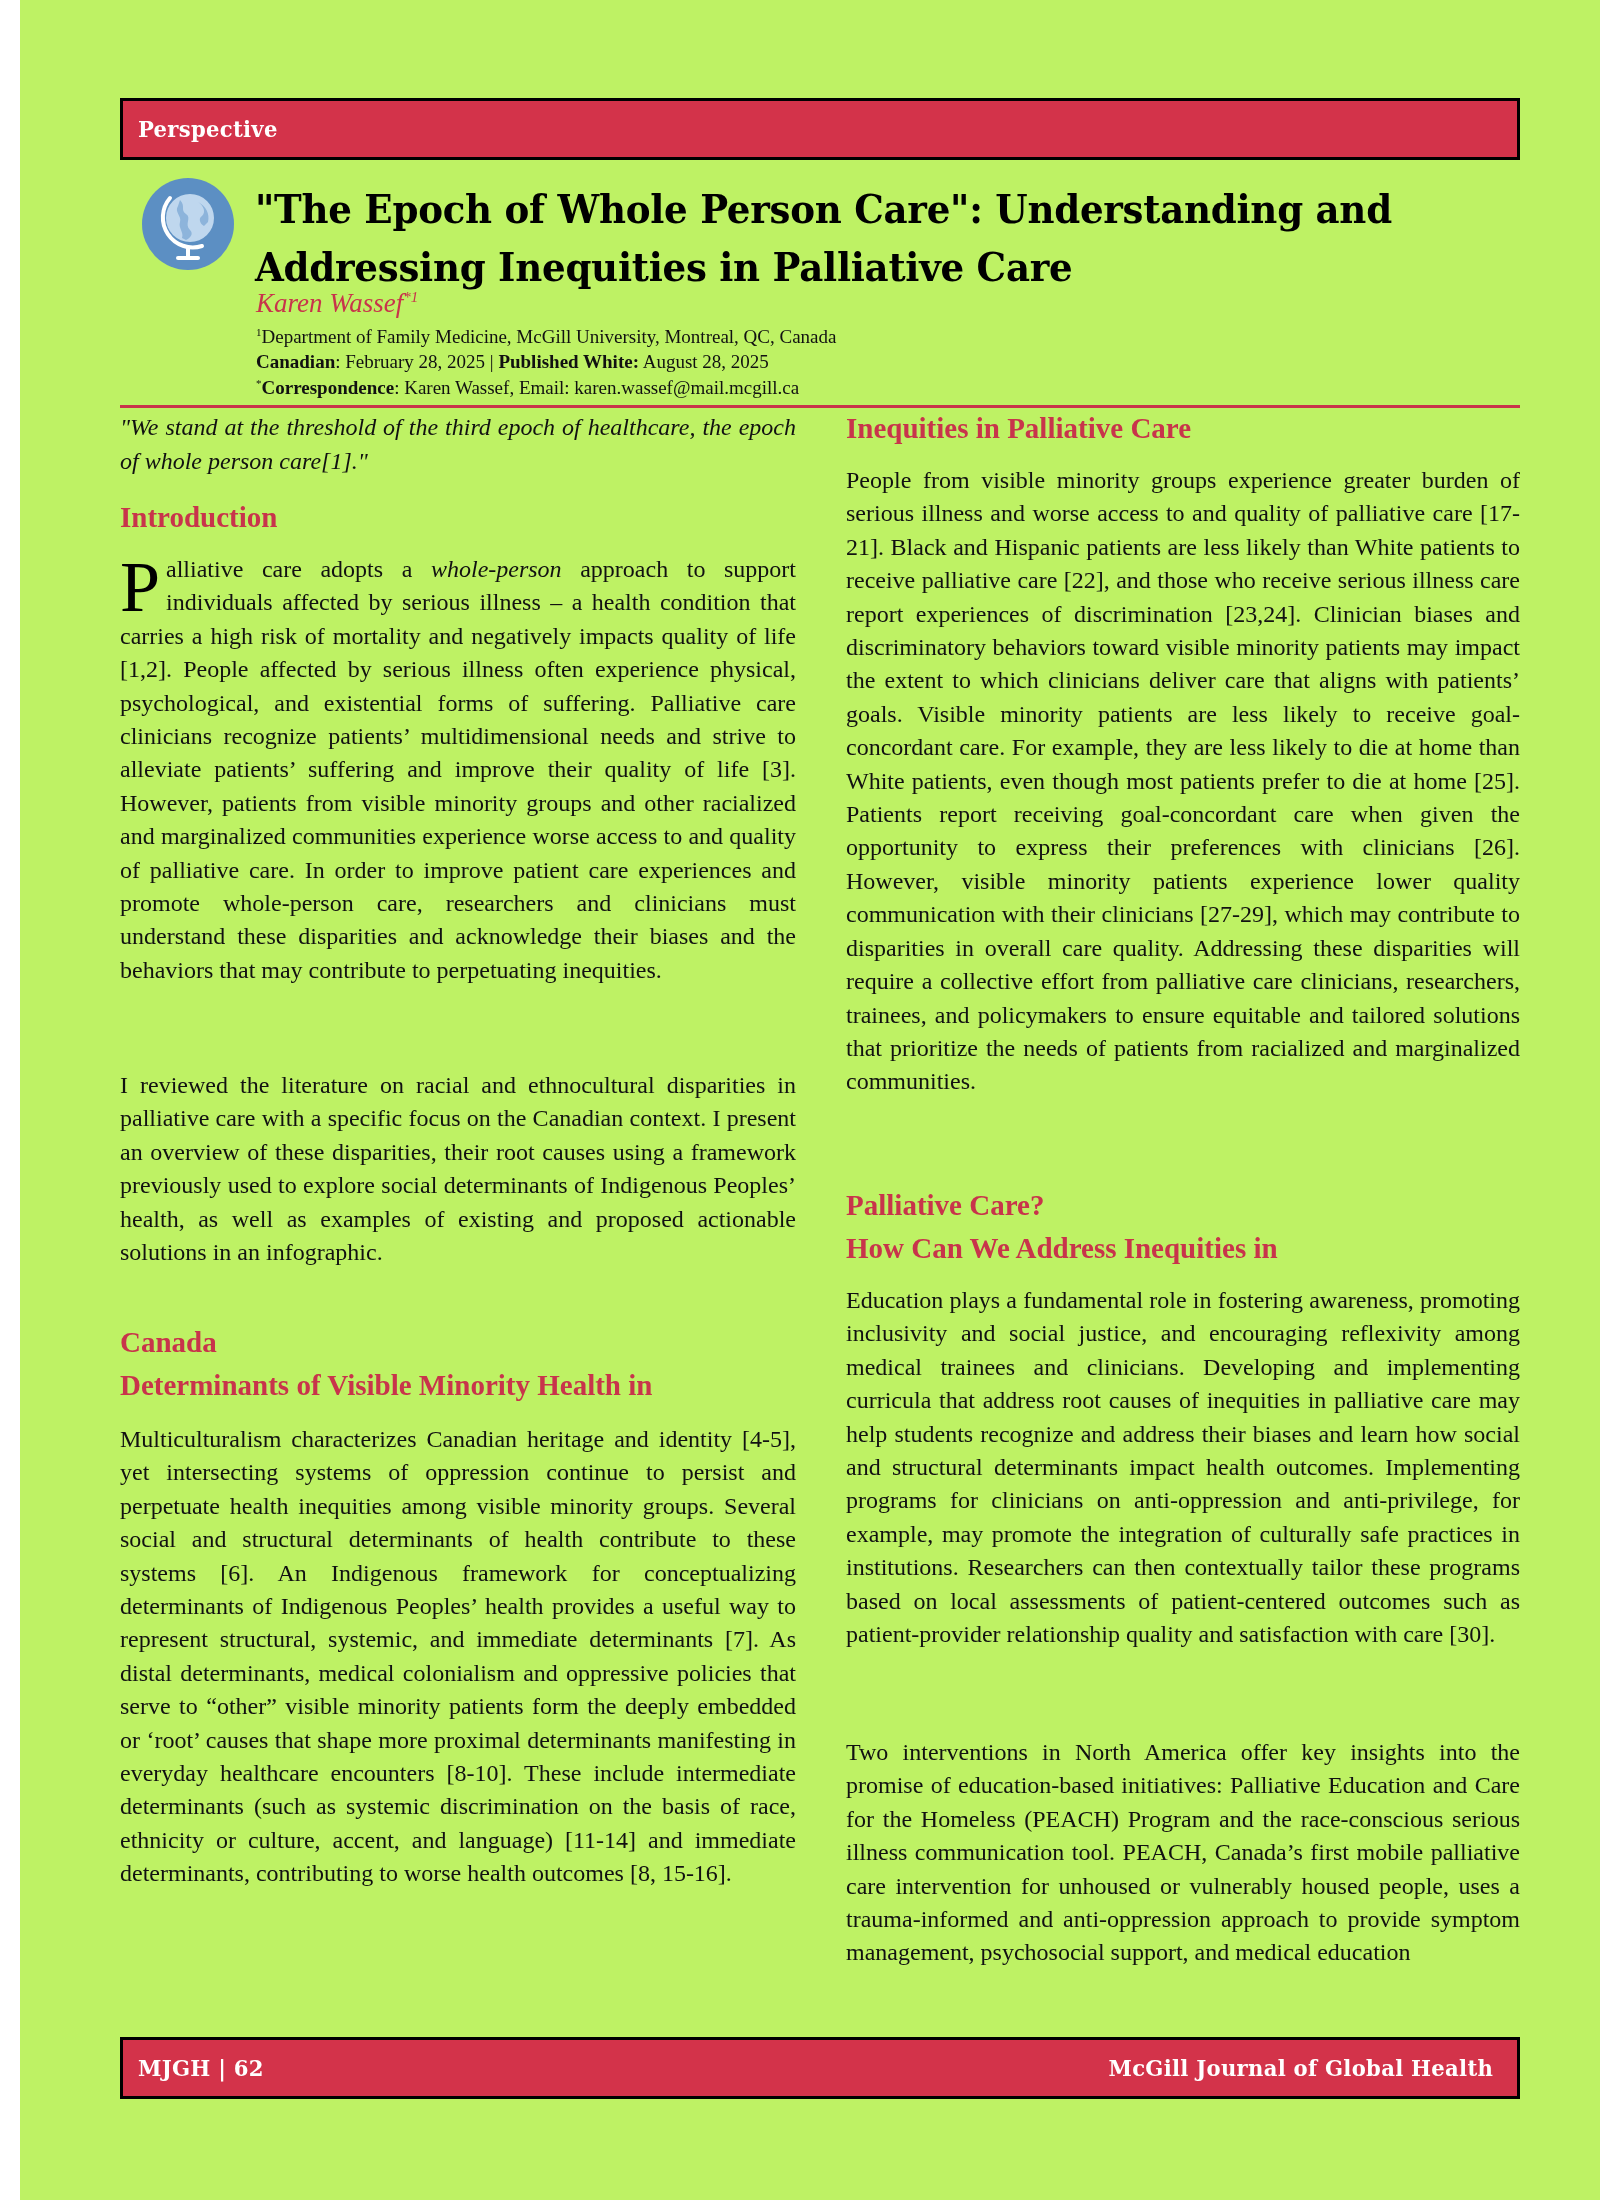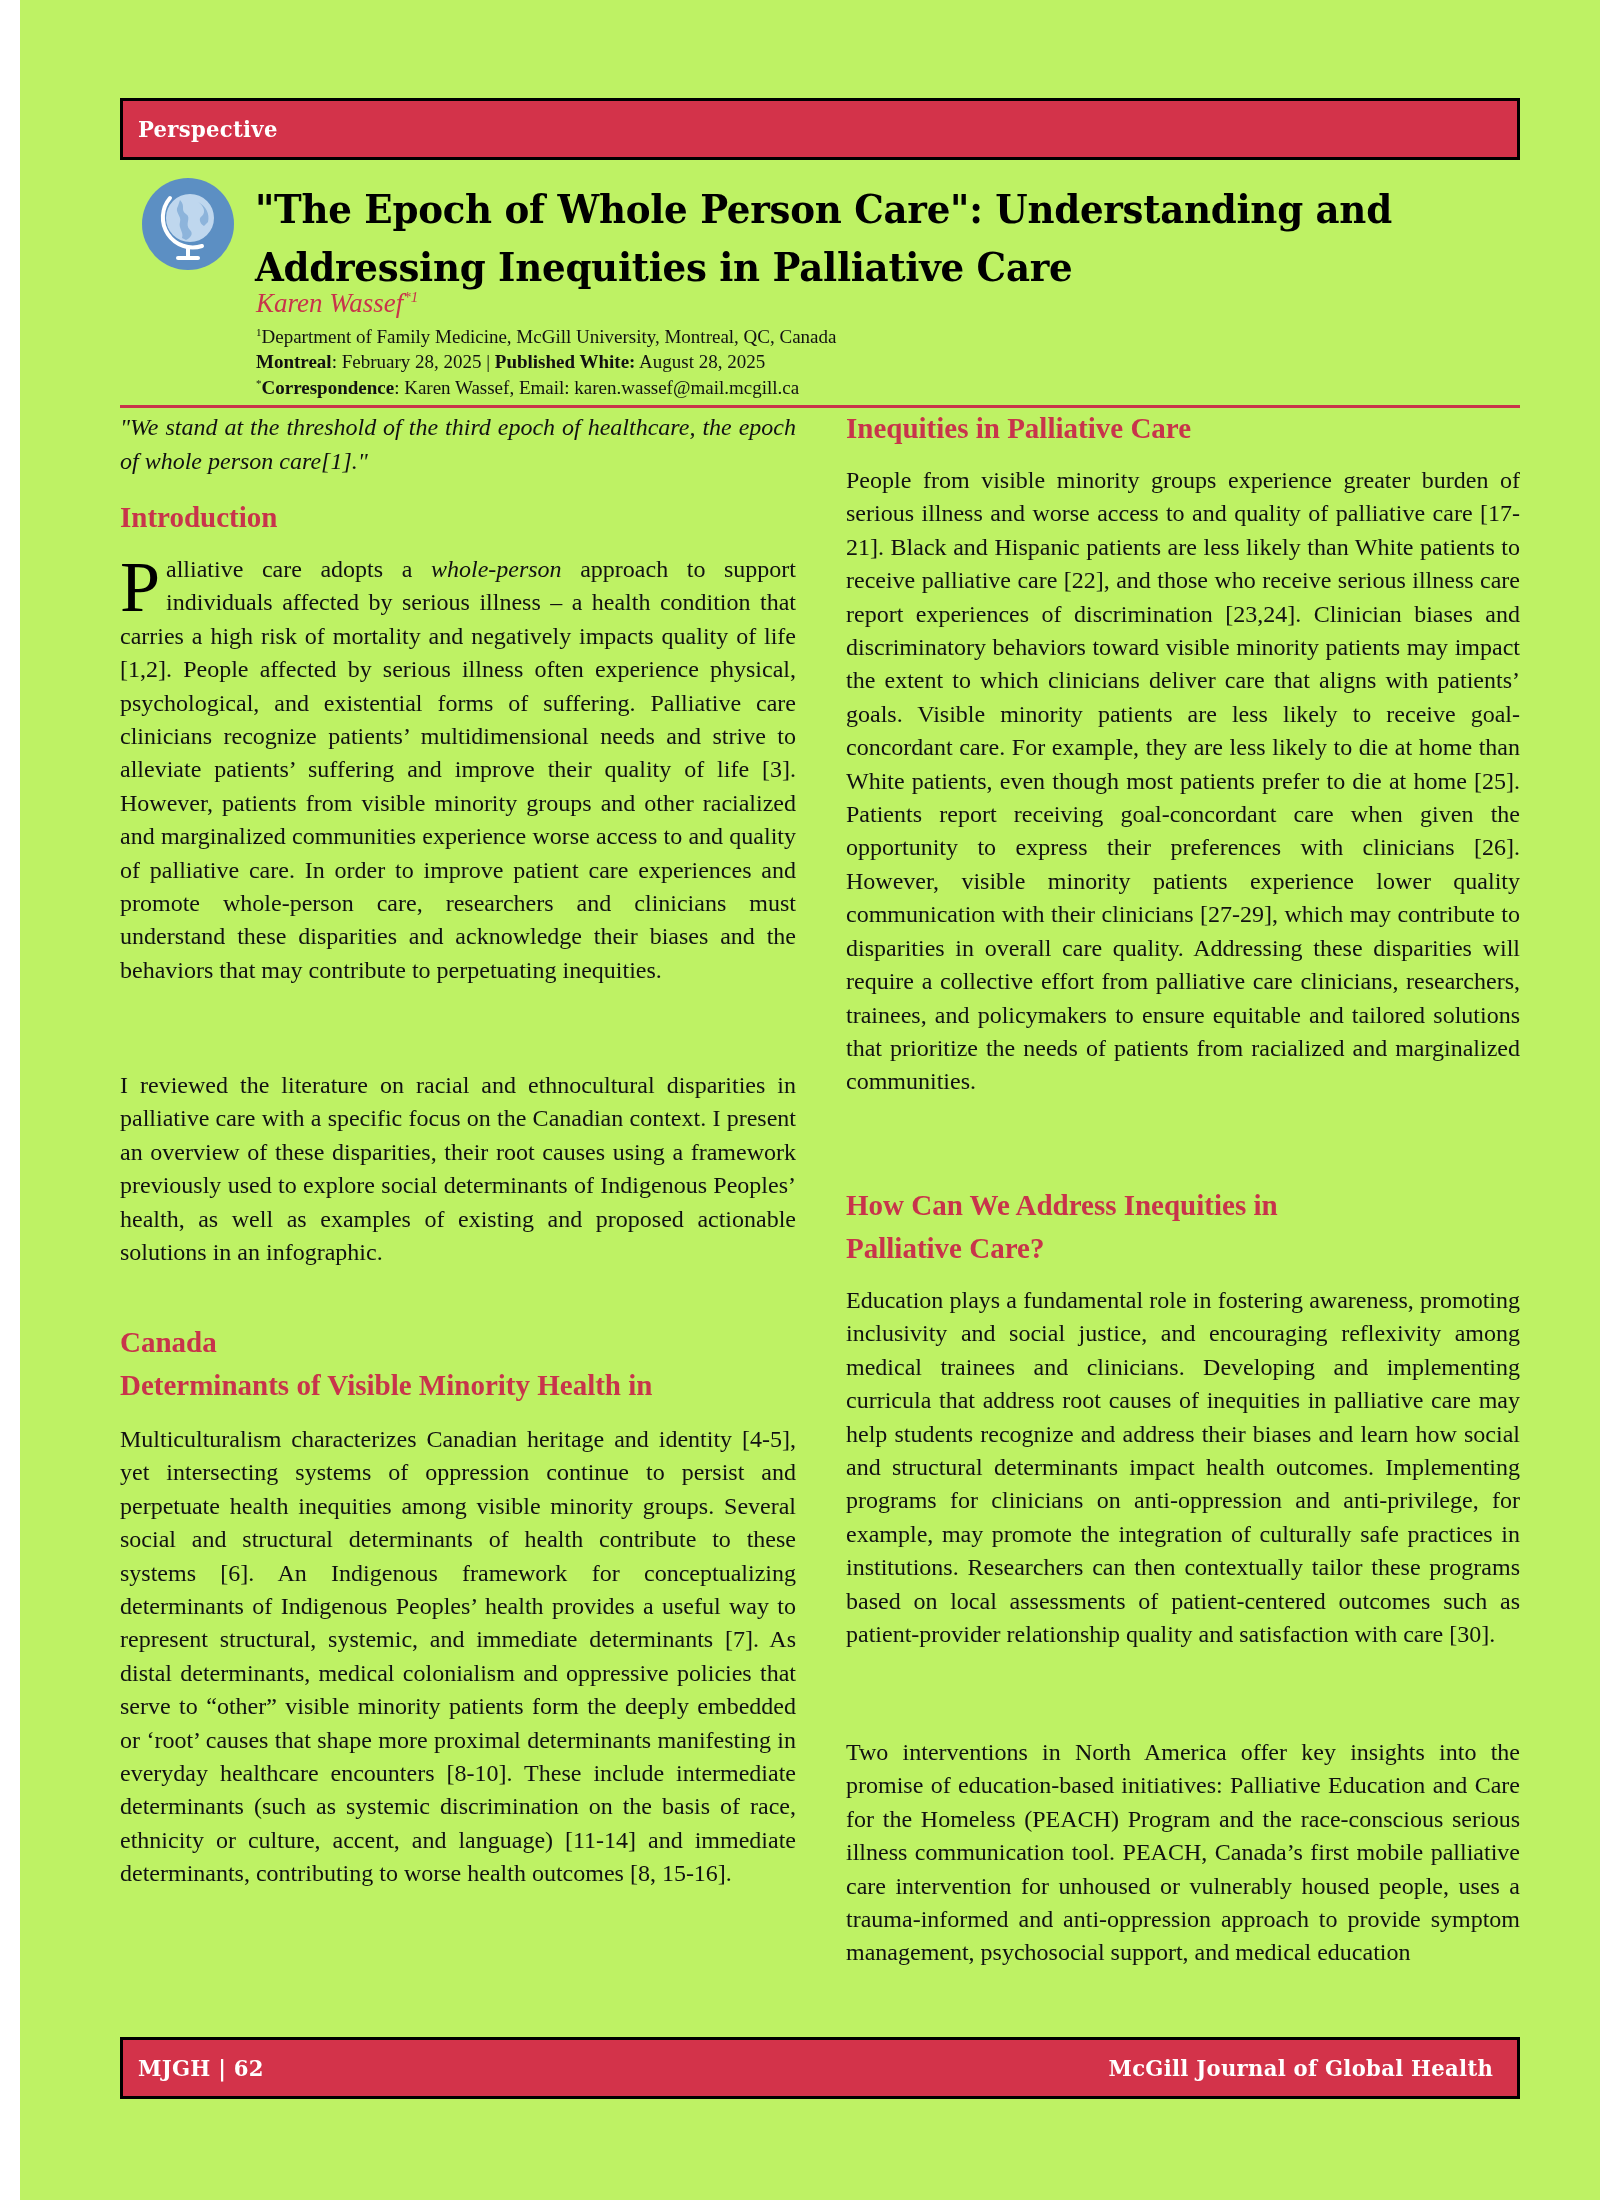--- a/index.html
+++ b/index.html
@@ -94,21 +94,21 @@
   </div>
 
   <div class="author">
     <span>Karen Wassef</span><sup>*1</sup>
   </div>
 
   <div class="meta aff">
     <sup>1</sup><span>Department of Family Medicine, McGill University, Montreal, QC, Canada</span>
   </div>
   <div class="meta dates">
-    <b>Montreal</b><span>: February 28, 2025 | </span><b>Published White:</b><span> August 28, 2025</span>
+    <b>Canadian</b><span>: February 28, 2025 | </span><b>Published White:</b><span> August 28, 2025</span>
   </div>
   <div class="meta corr">
     <sup>*</sup><b>Correspondence</b><span>: Karen Wassef, Email: karen.wassef@mail.mcgill.ca</span>
   </div>
 
   <div class="divider"></div>
 
   <div class="quote">"We stand at the threshold of the third epoch of healthcare, the epoch of whole person care[1]."</div>
 
   <div class="h" style="left:100px; top:496px;text-align:center;">Introduction</div>
@@ -124,22 +124,22 @@
     <div>Determinants of Visible Minority Health in</div>
   </div>
 
   <div class="col left" style="top:1423px;">Multiculturalism characterizes Canadian heritage and identity [4-5], yet intersecting systems of oppression continue to persist and perpetuate health inequities among visible minority groups. Several social and structural determinants of health contribute to these systems [6]. An Indigenous framework for conceptualizing determinants of Indigenous Peoples’ health provides a useful way to represent structural, systemic, and immediate determinants [7]. As distal determinants, medical colonialism and oppressive policies that serve to “other” visible minority patients form the deeply embedded or ‘root’ causes that shape more proximal determinants manifesting in everyday healthcare encounters [8-10]. These include intermediate determinants (such as systemic discrimination on the basis of race, ethnicity or culture, accent, and language) [11-14] and immediate determinants, contributing to worse health outcomes [8, 15-16].</div>
 
   <div class="h" style="left:826px; top:407px;">Inequities in Palliative Care</div>
 
   <div class="col right" style="top:464px;">People from visible minority groups experience greater burden of serious illness and worse access to and quality of palliative care [17-21]. Black and Hispanic patients are less likely than White patients to receive palliative care [22], and those who receive serious illness care report experiences of discrimination [23,24]. Clinician biases and discriminatory behaviors toward visible minority patients may impact the extent to which clinicians deliver care that aligns with patients’ goals. Visible minority patients are less likely to receive goal-concordant care. For example, they are less likely to die at home than White patients, even though most patients prefer to die at home [25]. Patients report receiving goal-concordant care when given the opportunity to express their preferences with clinicians [26]. However, visible minority patients experience lower quality communication with their clinicians [27-29], which may contribute to disparities in overall care quality. Addressing these disparities will require a collective effort from palliative care clinicians, researchers, trainees, and policymakers to ensure equitable and tailored solutions that prioritize the needs of patients from racialized and marginalized communities.</div>
 
   <div class="h" style="left:826px; top:1184px; width:680px;">
+    <div>Palliative Care?</div>
     <div>How Can We Address Inequities in</div>
-    <div>Palliative Care?</div>
   </div>
 
   <div class="col right" style="top:1284px;">Education plays a fundamental role in fostering awareness, promoting inclusivity and social justice, and encouraging reflexivity among medical trainees and clinicians. Developing and implementing curricula that address root causes of inequities in palliative care may help students recognize and address their biases and learn how social and structural determinants impact health outcomes. Implementing programs for clinicians on anti-oppression and anti-privilege, for example, may promote the integration of culturally safe practices in institutions. Researchers can then contextually tailor these programs based on local assessments of patient-centered outcomes such as patient-provider relationship quality and satisfaction with care [30].</div>
 
   <div class="col right" style="top:1736px;">Two interventions in North America offer key insights into the promise of education-based initiatives: Palliative Education and Care for the Homeless (PEACH) Program and the race-conscious serious illness communication tool. PEACH, Canada’s first mobile palliative care intervention for unhoused or vulnerably housed people, uses a trauma-informed and anti-oppression approach to provide symptom management, psychosocial support, and medical education</div>
 
   <div class="banner bottom">
     <span class="label left">MJGH | 62</span>
     <span class="label right">McGill Journal of Global Health</span>
   </div>

